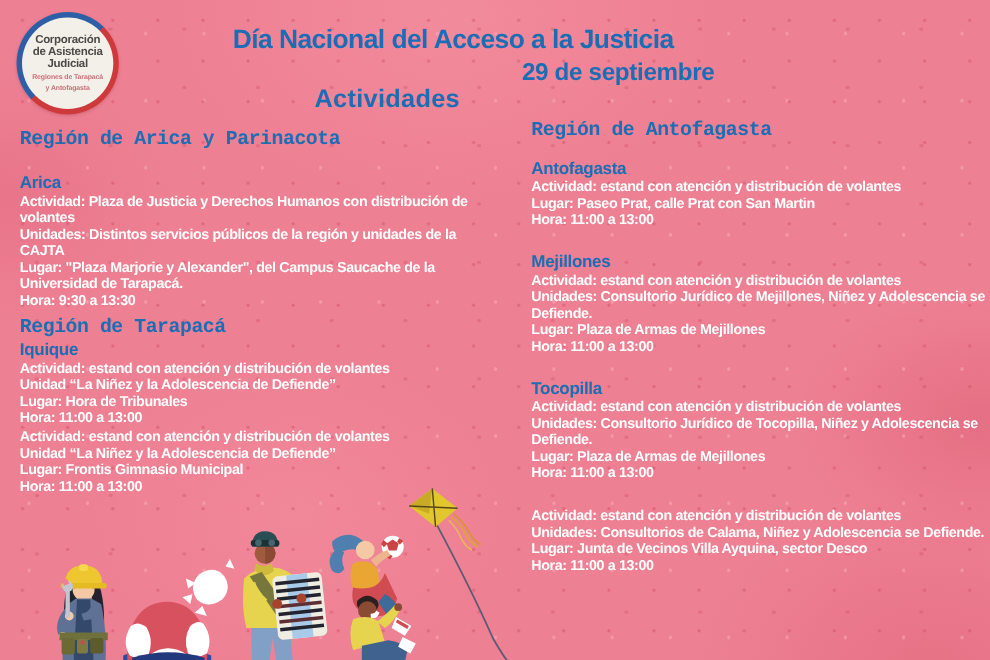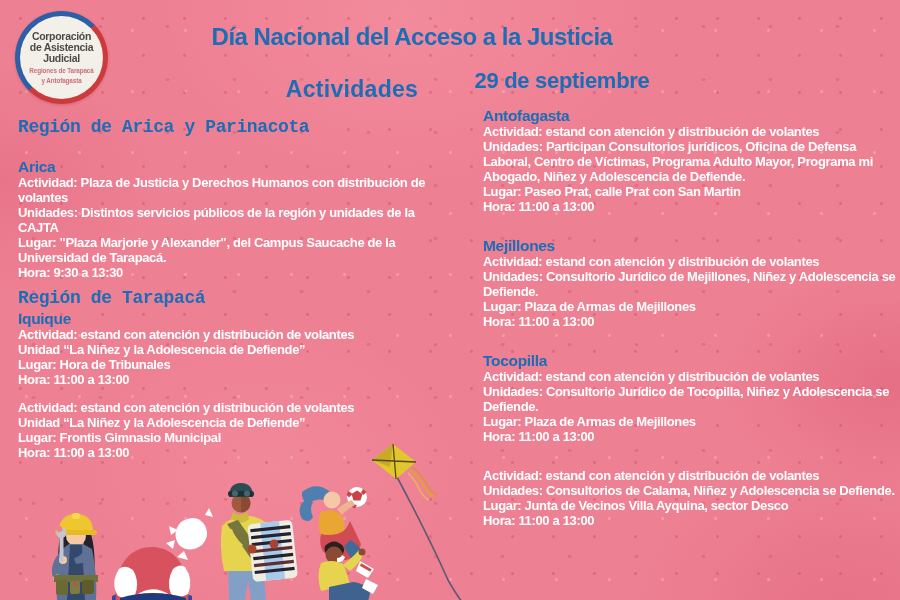--- a/index.html
+++ b/index.html
@@ -34,41 +34,41 @@
     display:flex; flex-direction:column; align-items:center; justify-content:center;
     text-align:center;
   }
   .logo-name { font-size:10.5px; line-height:11px; font-weight:bold; color:#4b4a46; letter-spacing:-0.3px; }
   .logo-sub  { margin-top:3px; font-size:6.3px; line-height:7px; font-weight:bold; color:#cb6f78; letter-spacing:-0.1px; }
 
   
   .title    { position:absolute; left:132px; top:23px;  width:560px; text-align:center;
               font-size:24px; font-weight:bold; color:#1b6db6; letter-spacing:-0.5px; }
   .date     { position:absolute; left:400px; top:53px;  width:324px; text-align:center;
-              font-size:22px; font-weight:bold; color:#1b6db6; letter-spacing:-0.3px;margin-top:15px; }
+              font-size:22px; font-weight:bold; color:#1b6db6; letter-spacing:-0.3px; }
   .subtitle { position:absolute; left:207px; top:76px;  width:290px; text-align:center;
               font-size:23px; font-weight:bold; color:#1b6db6; letter-spacing:0.3px; }
 
   
   .col { position:absolute; }
   .col-left  { left:18px;  top:116px; width:416px; }
   .col-right { left:483px; top:108px; width:414px; }
 
   .region-heading {
     font-size:18px; line-height:22px; font-weight:bold; color:#1b6db6; letter-spacing:-0.4px;font-family:Liberation Mono, monospace;
   }
   .col-left .region-heading.first { margin-bottom:21px; }
   .col-left .region-heading.second { margin-top:7px; margin-bottom:2px; }
   .col-right .region-heading { margin-bottom:16px; }
 
   .city-name { font-size:15.5px; line-height:16px; font-weight:bold; color:#1b6db6; letter-spacing:-0.3px; }
   .line { font-size:13px; line-height:15px; font-weight:bold; color:#ffffff; letter-spacing:-0.35px; }
 
   .city-block { margin:0; }
-  .col-left  .city-block.gap-sm { margin-bottom:13px; }
+  .col-left  .city-block.gap-sm { margin-bottom:2px; }
   .col-right .city-block { margin-bottom:24px; }
 
   
   .illustration { position:absolute; left:0; top:430px; width:480px; height:170px; }
 </style>
 </head>
 <body>
 
 <div class="poster">
 
@@ -109,25 +109,25 @@
 
     <div class="city-block">
       <p class="line">Actividad: estand con atención y distribución de volantes</p>
       <p class="line">Unidad “La Niñez y la Adolescencia de Defiende”</p>
       <p class="line">Lugar: Frontis Gimnasio Municipal</p>
       <p class="line">Hora: 11:00 a 13:00</p>
     </div>
   </div>
 
   <div class="col col-right">
+    <div class="region-heading">Región de Antofagasta</div>
 
     <div class="city-block">
       <div class="city-name">Antofagasta</div>
       <p class="line">Actividad: estand con atención y distribución de volantes</p>
-      <p class="line">Unidades: Participan Consultorios jurídicos, Oficina de Defensa Laboral, Centro de Víctimas, Programa Adulto Mayor, Programa mi Abogado, Niñez y Adolescencia de Defiende.</p>
       <p class="line">Lugar: Paseo Prat, calle Prat con San Martin</p>
       <p class="line">Hora: 11:00 a 13:00</p>
     </div>
 
     <div class="city-block">
       <div class="city-name">Mejillones</div>
       <p class="line">Actividad: estand con atención y distribución de volantes</p>
       <p class="line">Unidades: Consultorio Jurídico de Mejillones, Niñez y Adolescencia se Defiende.</p>
       <p class="line">Lugar: Plaza de Armas de Mejillones</p>
       <p class="line">Hora: 11:00 a 13:00</p>

